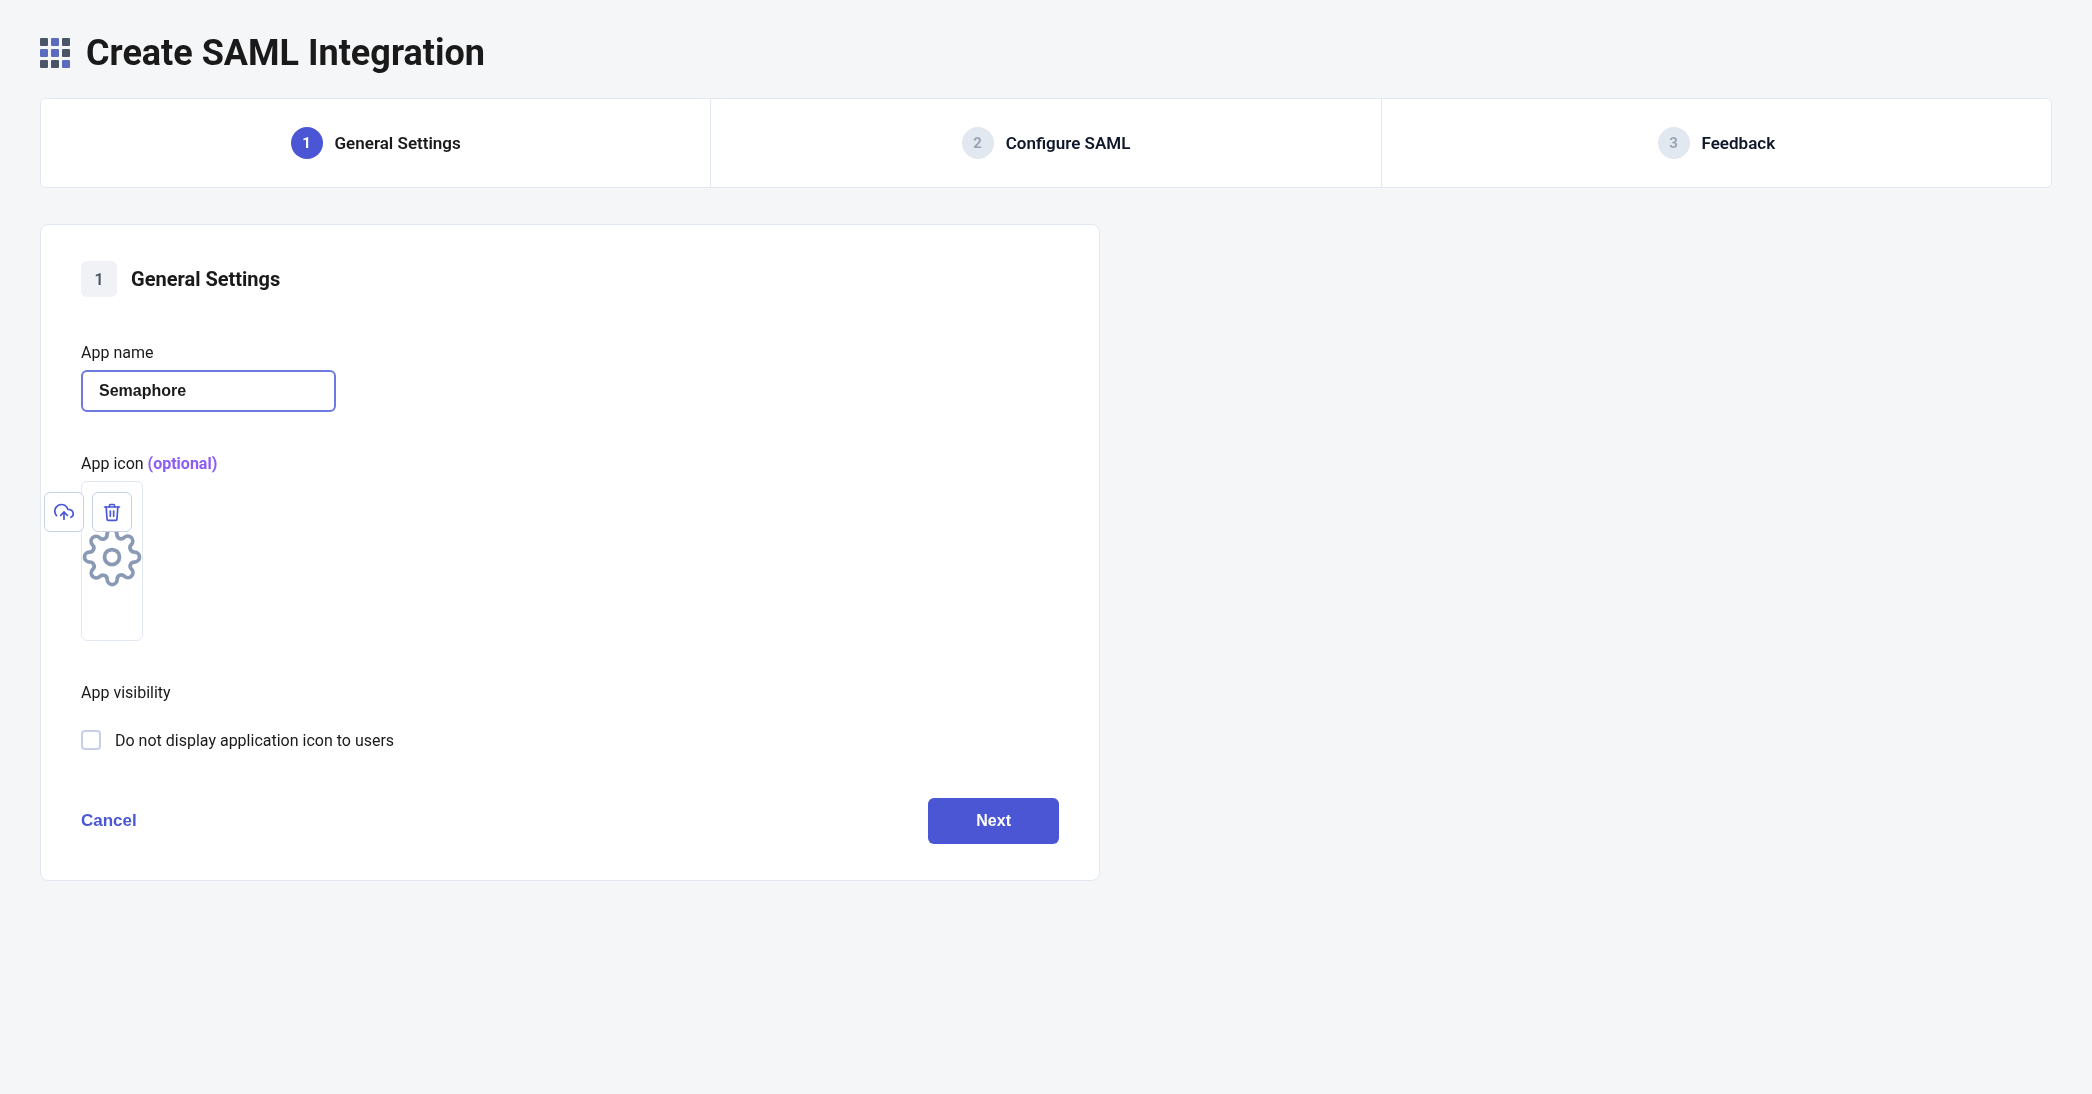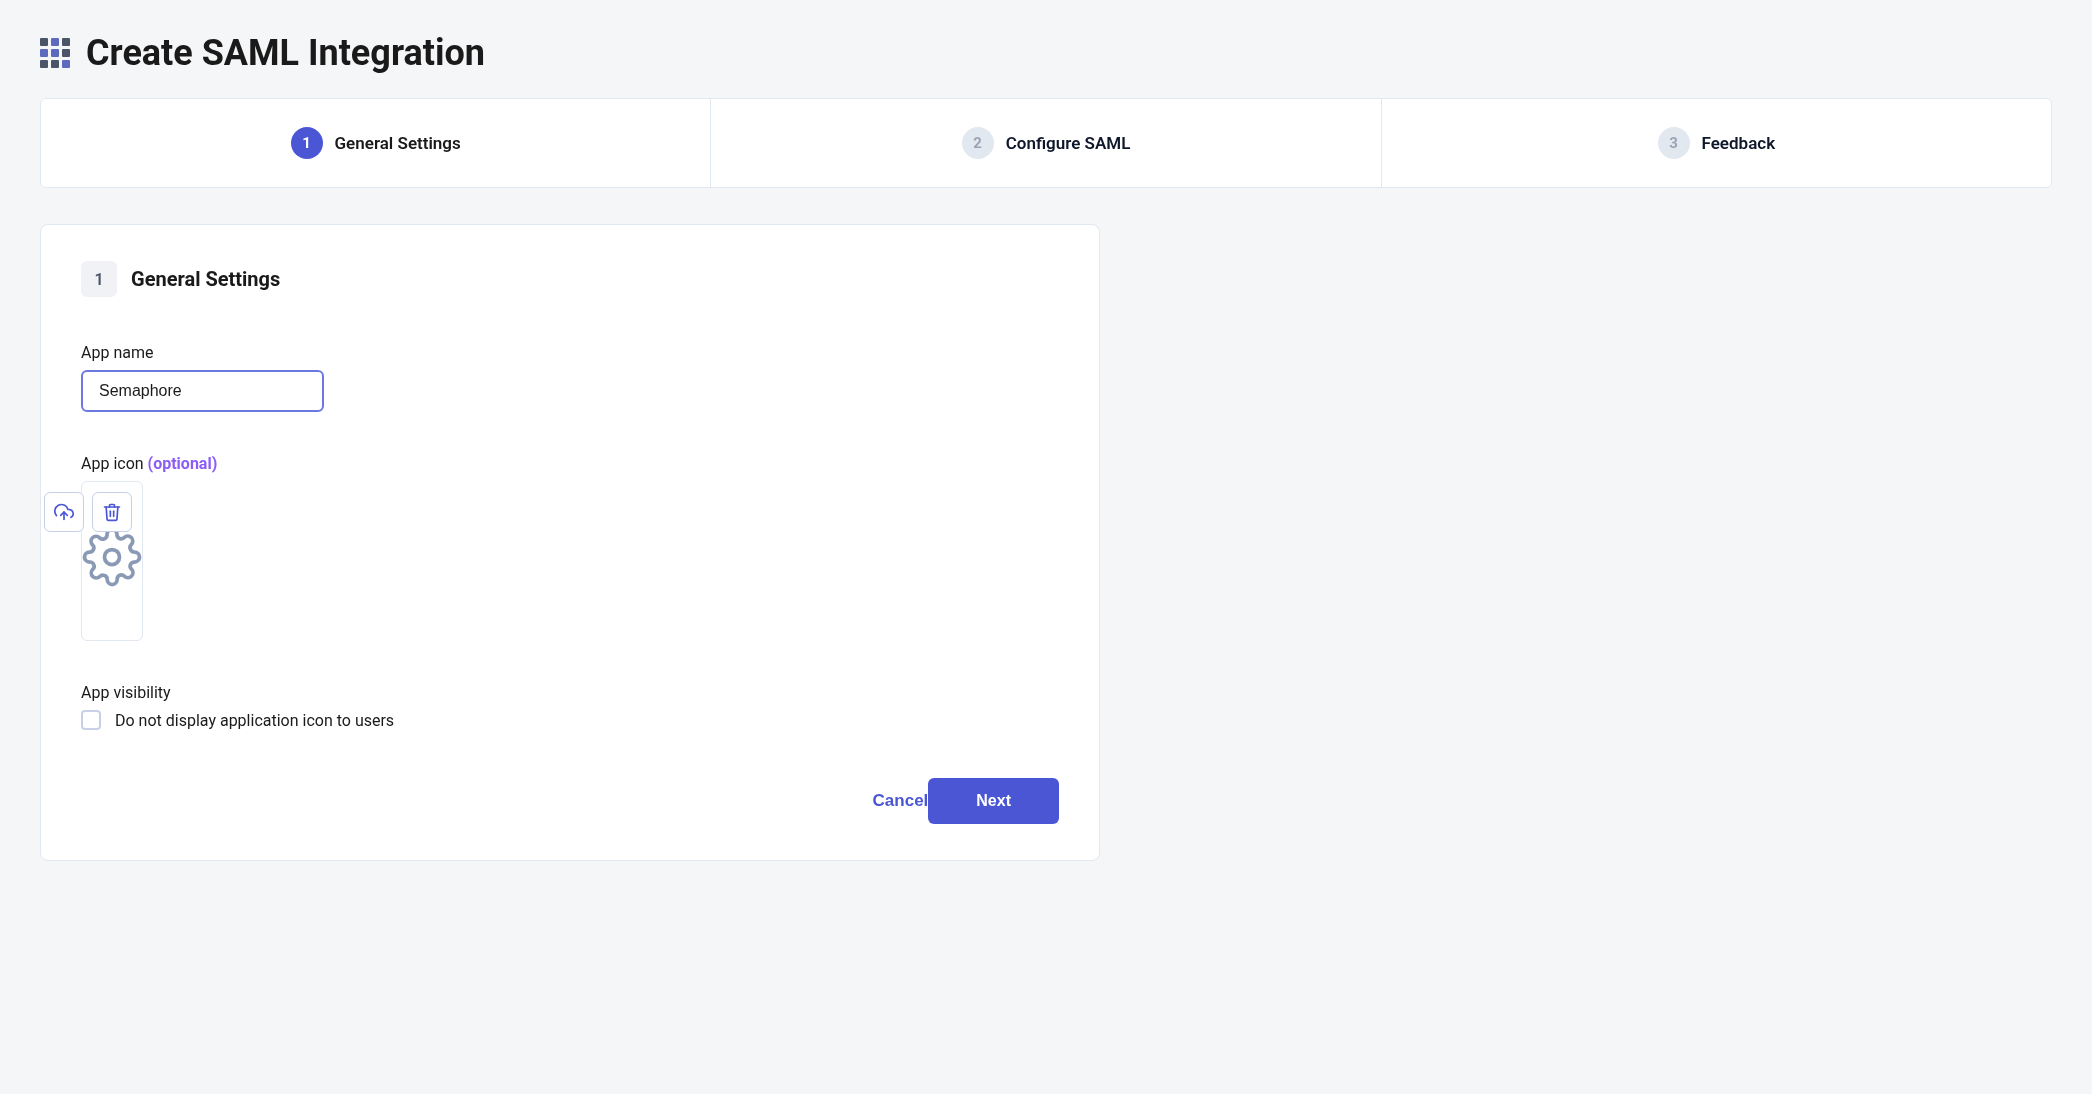--- a/index.html
+++ b/index.html
@@ -141,20 +141,21 @@
     .text-input {
       width: 100%;
       max-width: 580px;
       padding: 10px 16px;
       font-size: 16px;
       border: 2px solid #6c7ae0;
       border-radius: 6px;
       outline: none;
       color: #1a1a1a;
       background: #fff;
+      font-weight: bold;
     }
 
     
     .logo-upload-area {
       width: 100%;
       max-width: 580px;
       border: 1px solid #e2e8f0;
       border-radius: 6px;
       position: relative;
       min-height: 160px;
@@ -187,42 +188,44 @@
       color: #8a9ab5;
       font-size: 52px;
       line-height: 1;
     }
 
     
     .visibility-row {
       display: flex;
       align-items: center;
       gap: 14px;
+      margin-top: 20px;
     }
     .checkbox-custom {
       width: 20px;
       height: 20px;
       border: 2px solid #c8d0e8;
       border-radius: 4px;
       background: #fff;
       cursor: pointer;
       flex-shrink: 0;
     }
     .visibility-label-text {
       font-size: 16px;
       color: #1a1a1a;
     }
 
     
     .form-footer {
       display: flex;
       align-items: center;
-      justify-content: flex-end;
+      justify-content: space-between;
       margin-top: 40px;
       padding-top: 8px;
+      gap: 20px;
     }
     .cancel-btn {
       background: none;
       border: none;
       color: #4a56d4;
       font-size: 17px;
       font-weight: 600;
       cursor: pointer;
       padding: 8px 0;
     }

